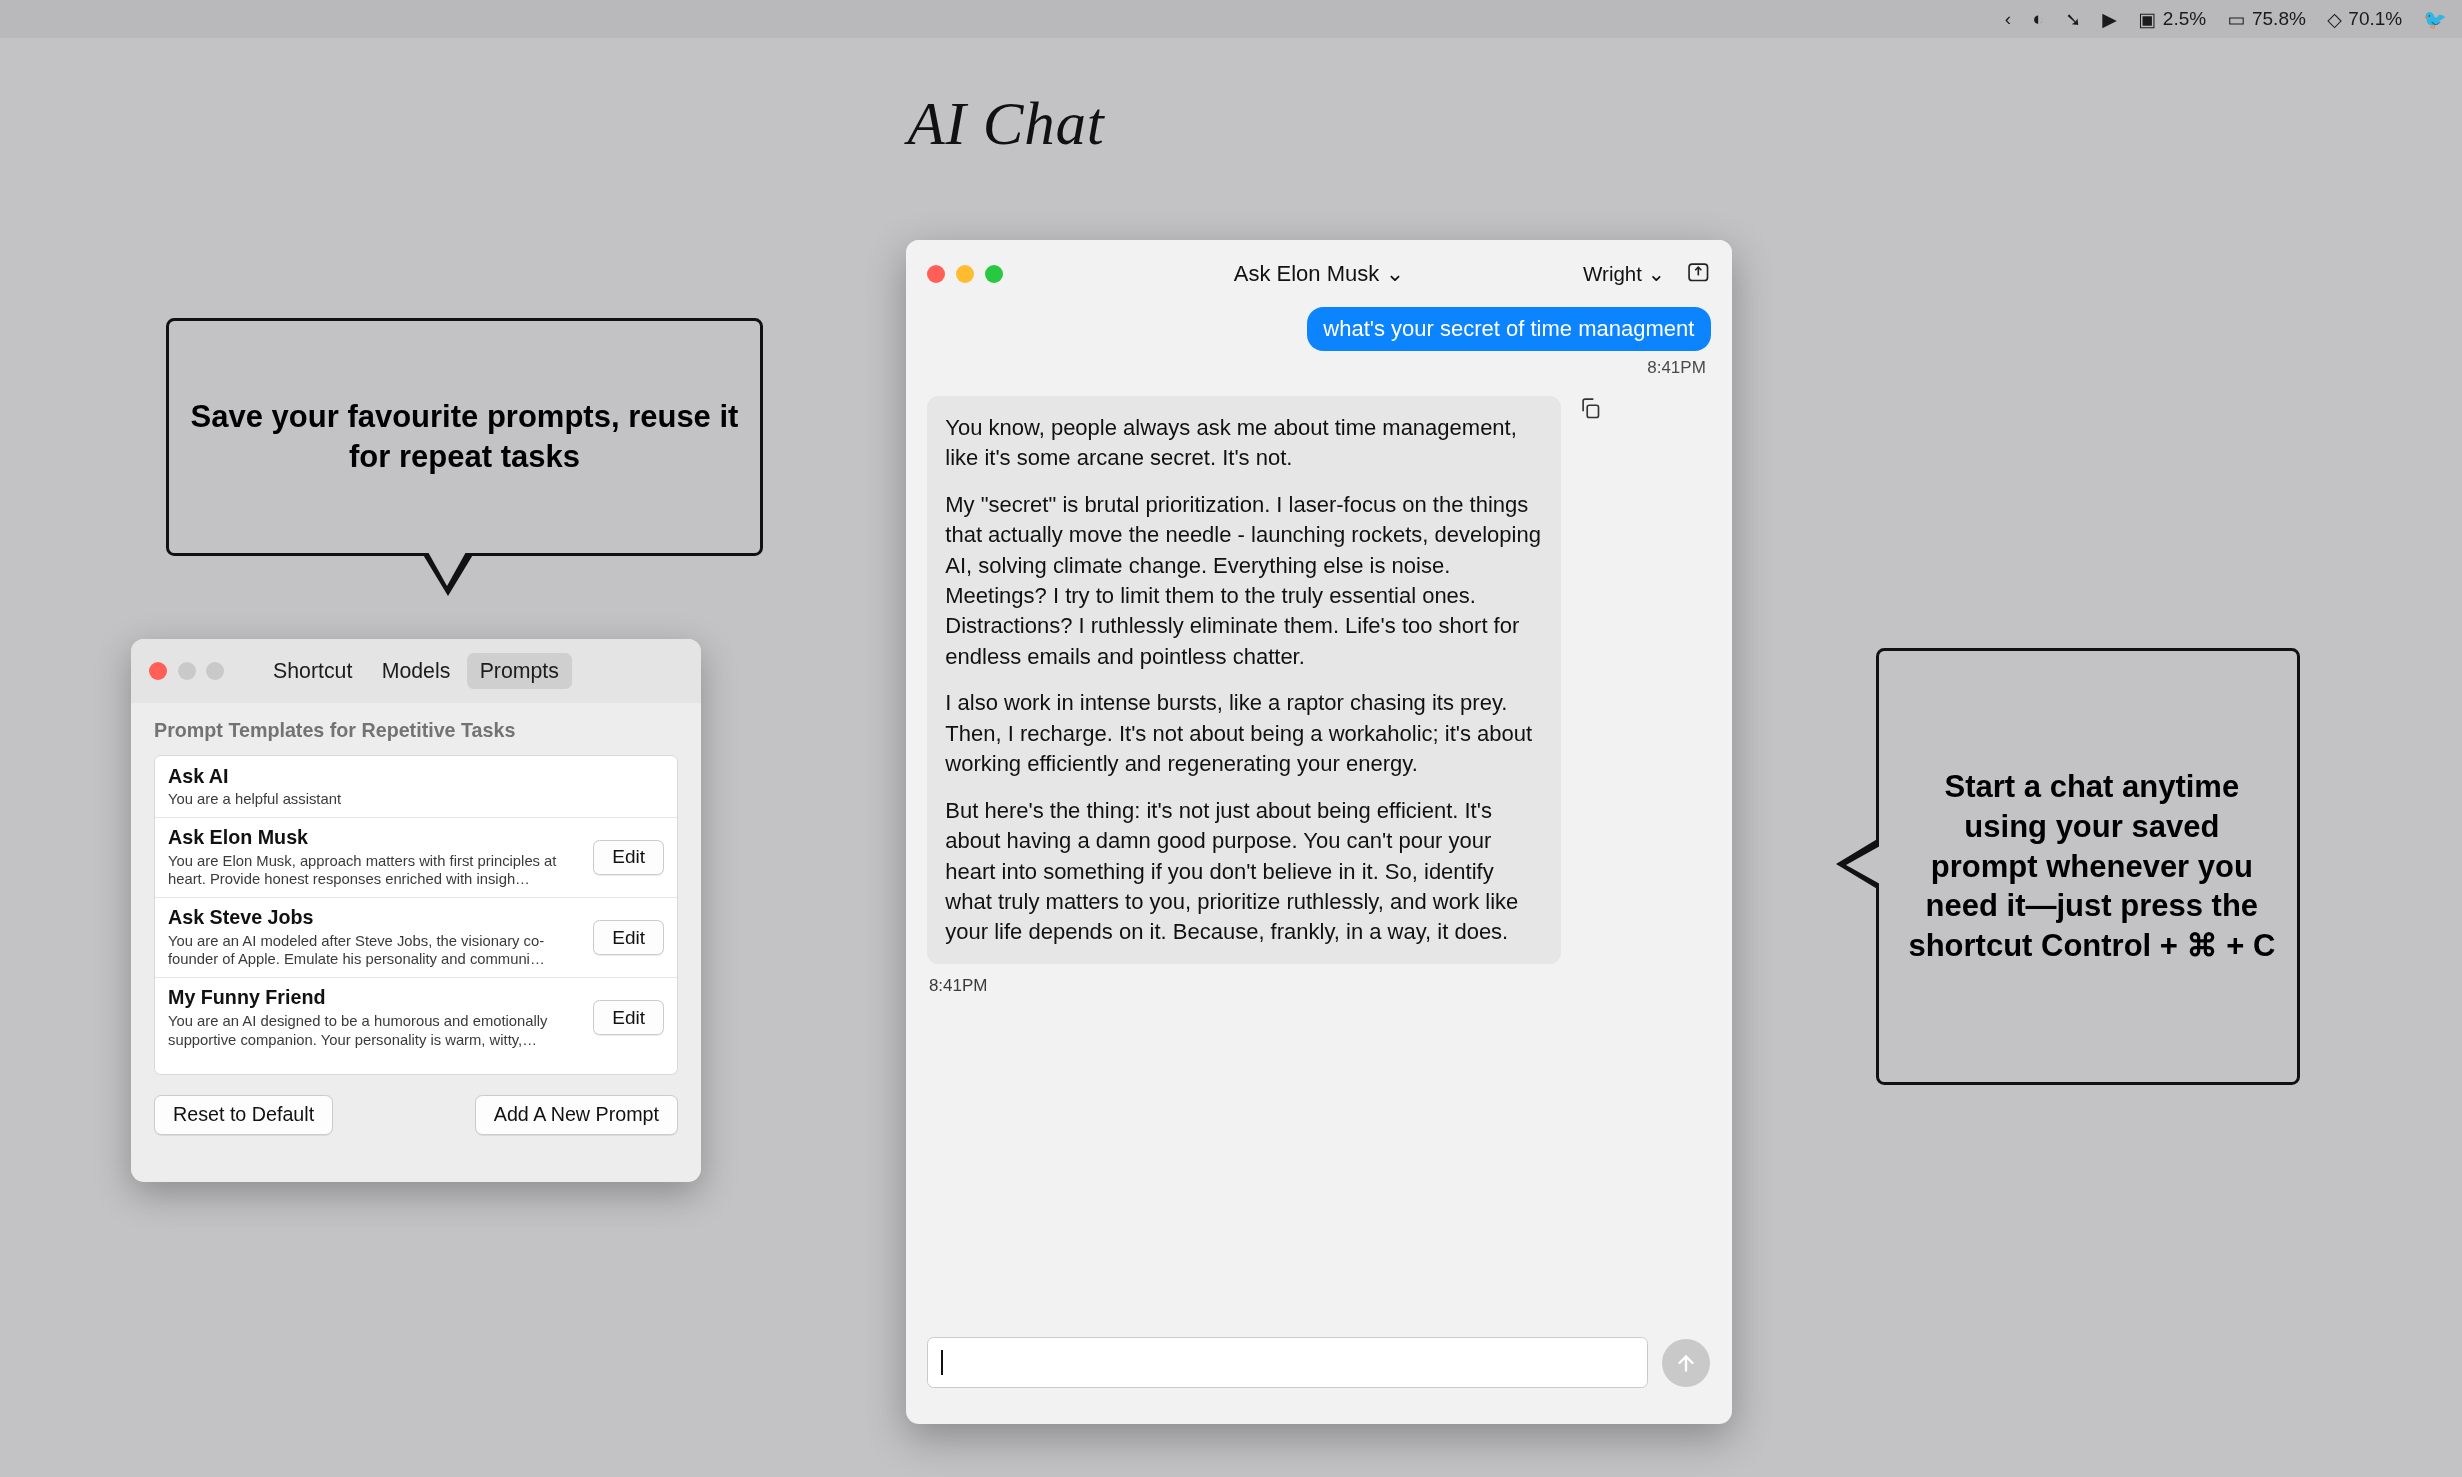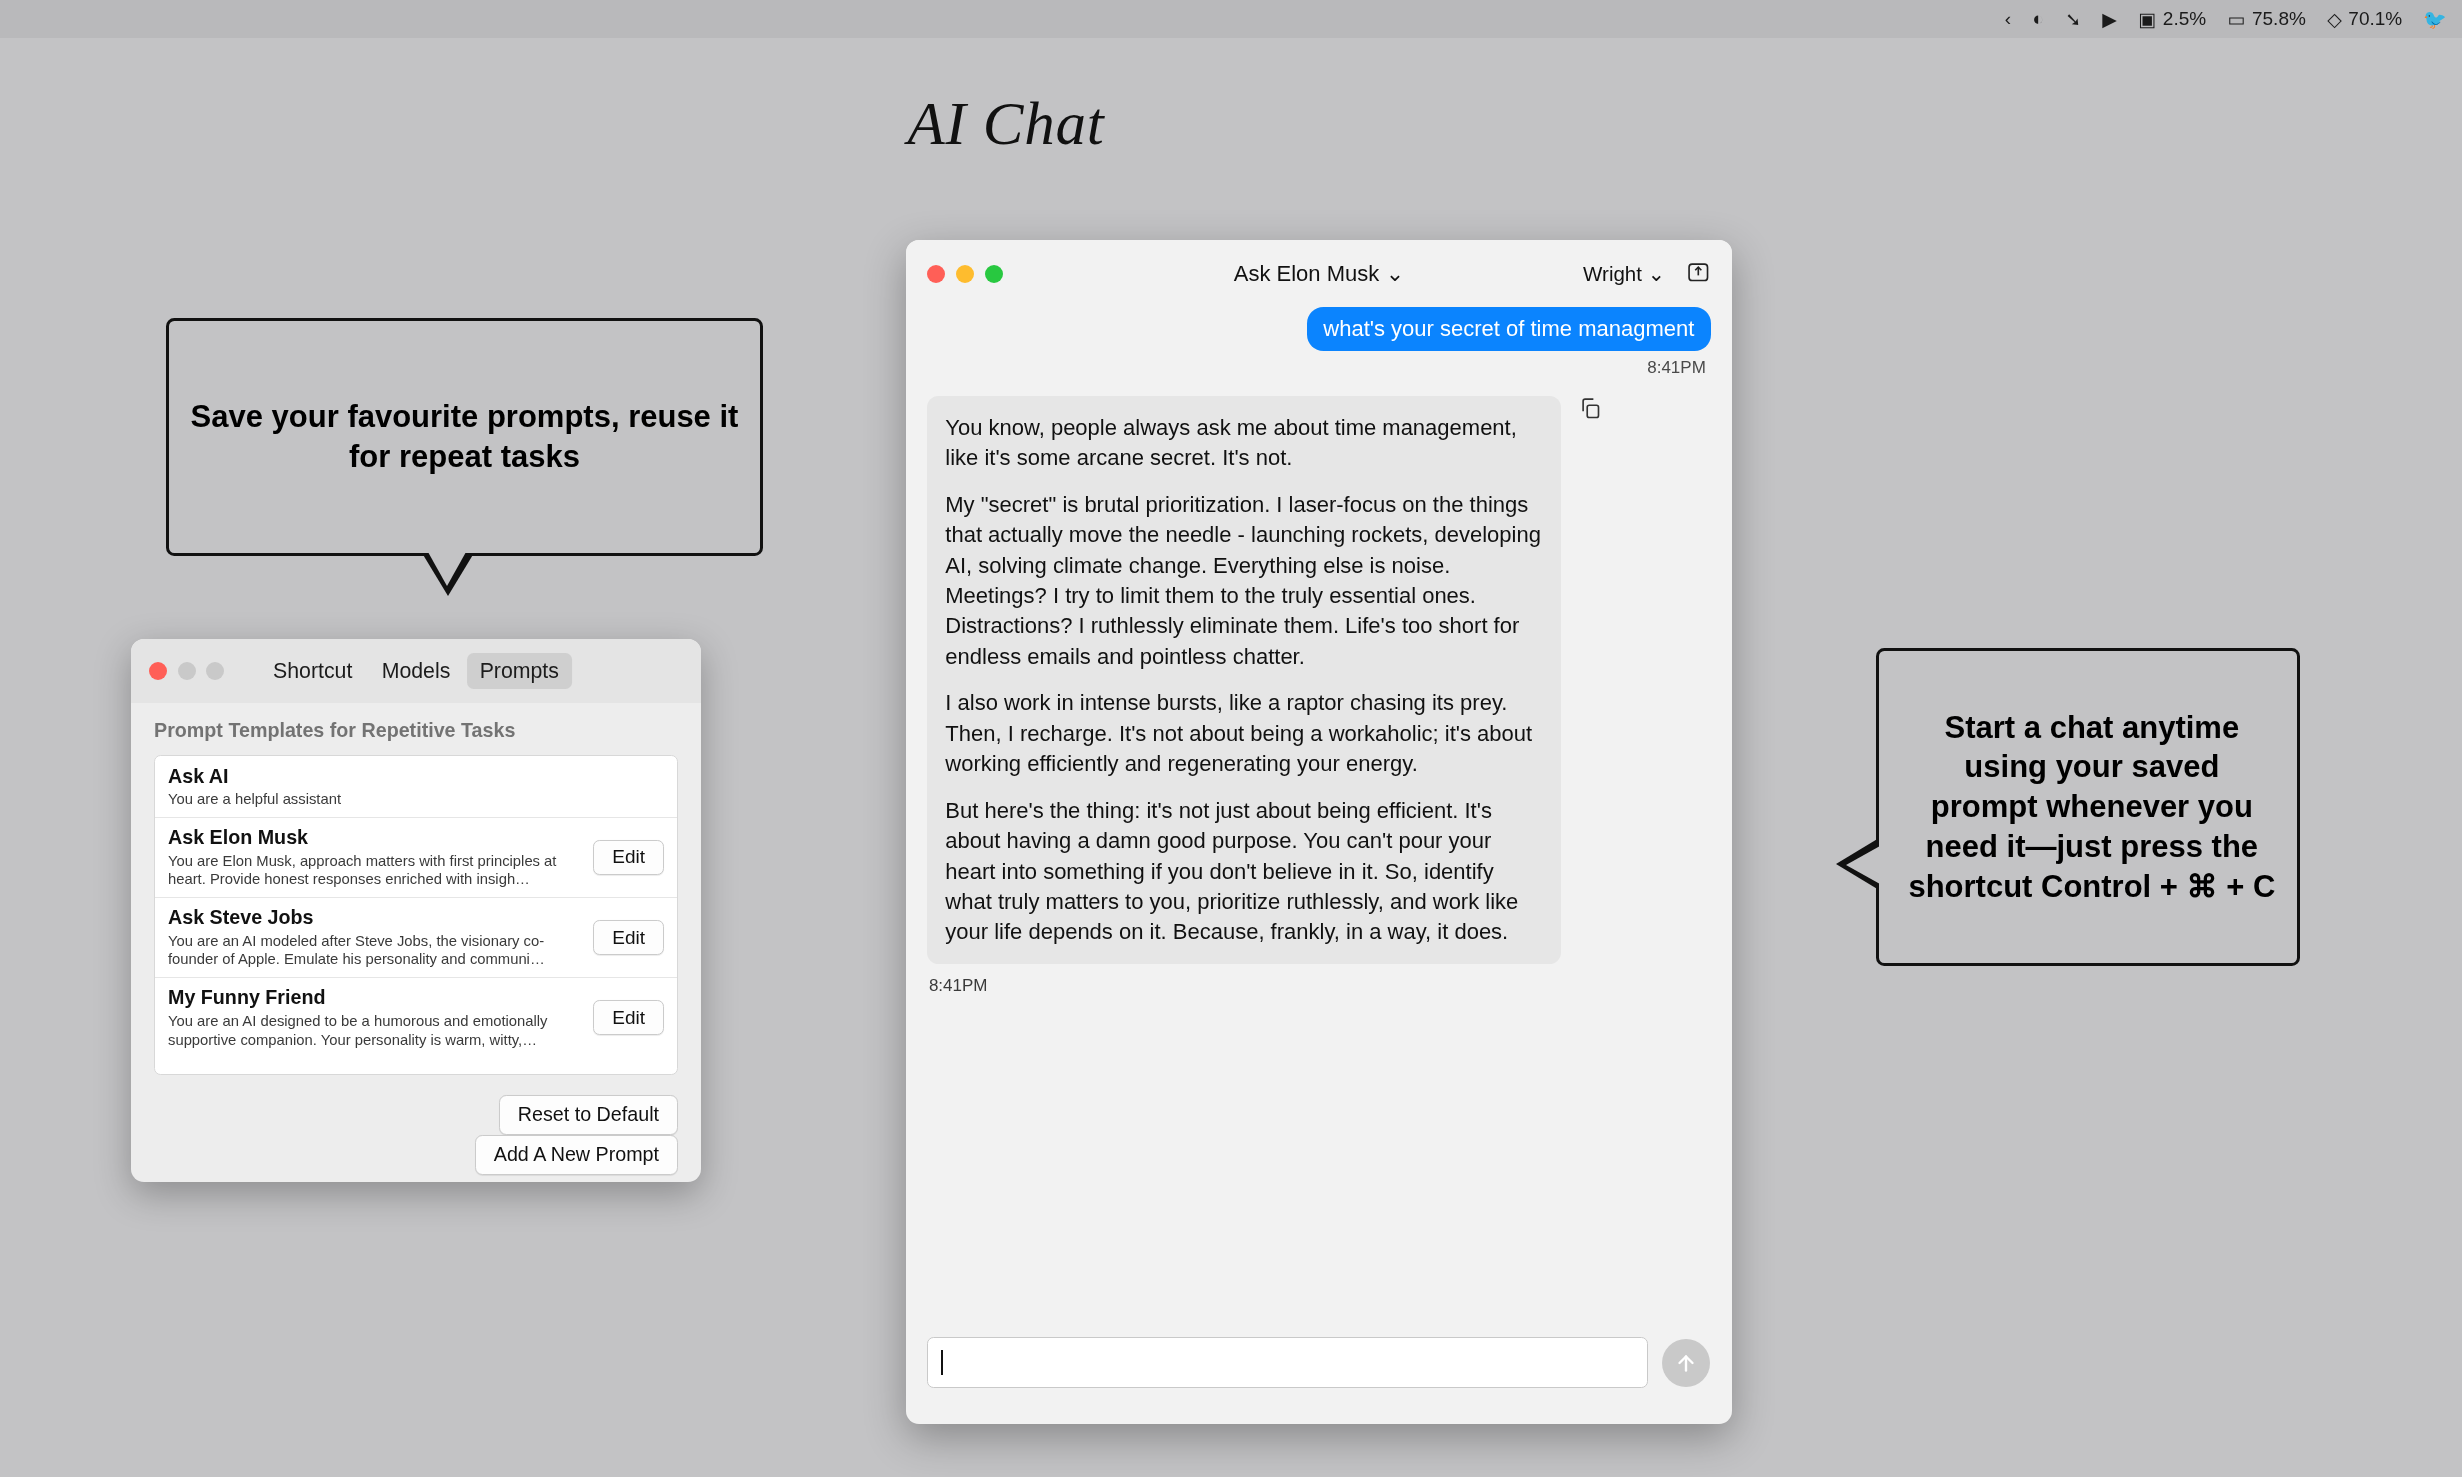--- a/index.html
+++ b/index.html
@@ -51,21 +51,21 @@
     border-left: 26px solid transparent;
     border-right: 26px solid transparent;
     border-top: 43px solid #111;
   }
   #callout-left .tail-in {
     left: 259px; bottom: -33px;
     border-left: 19.7px solid transparent;
     border-right: 19.7px solid transparent;
     border-top: 34px solid #c3c3c5;
   }
-  #callout-right { left: 1876px; top: 648px; width: 424px; height: 318px; padding-left: 29px; }
+  #callout-right { left: 1876px; top: 648px; width: 424px; height: 437px; padding-left: 29px; }
   #callout-right .tail {
     position: absolute; left: -43px; top: 187px; width: 0; height: 0;
     border-top: 26px solid transparent;
     border-bottom: 26px solid transparent;
     border-right: 43px solid #111;
   }
   #callout-right .tail-in {
     position: absolute; left: -33px; top: 195px; width: 0; height: 0;
     border-top: 19.7px solid transparent;
     border-bottom: 19.7px solid transparent;
@@ -116,23 +116,22 @@
   .pw-row:last-child { border-bottom: none; }
   .pw-row-text { width: 484px; }
   .pw-row-title { font-size: 19.7px; font-weight: bold; color: #111; margin-bottom: 2.5px; }
   .pw-row-desc { font-size: 14.8px; color: #3a3a3a; line-height: 1.26; }
   .edit-btn {
     background: #fdfdfd; border: 0.8px solid #cbcbcb; border-radius: 6.6px;
     padding: 5.7px 18px; font-size: 19px; color: #111;
     box-shadow: 0 0.8px 0.8px rgba(0,0,0,0.08);
   }
   .pw-footer {
-    display: flex; align-items: flex-end; justify-content: space-between;
+    display: flex; align-items: center; justify-content: space-between;
     padding: 19.7px 23px 0 23px;
-    flex-direction: column;
   }
   .pw-btn {
     background: #fdfdfd; border: 0.8px solid #cbcbcb; border-radius: 7.4px;
     padding: 7.4px 18px; font-size: 19.7px; color: #111;
     box-shadow: 0 0.8px 0.8px rgba(0,0,0,0.08);
   }
 
   
   #chat-window {
     position: absolute; left: 906px; top: 240px; width: 826px; height: 1184px;

